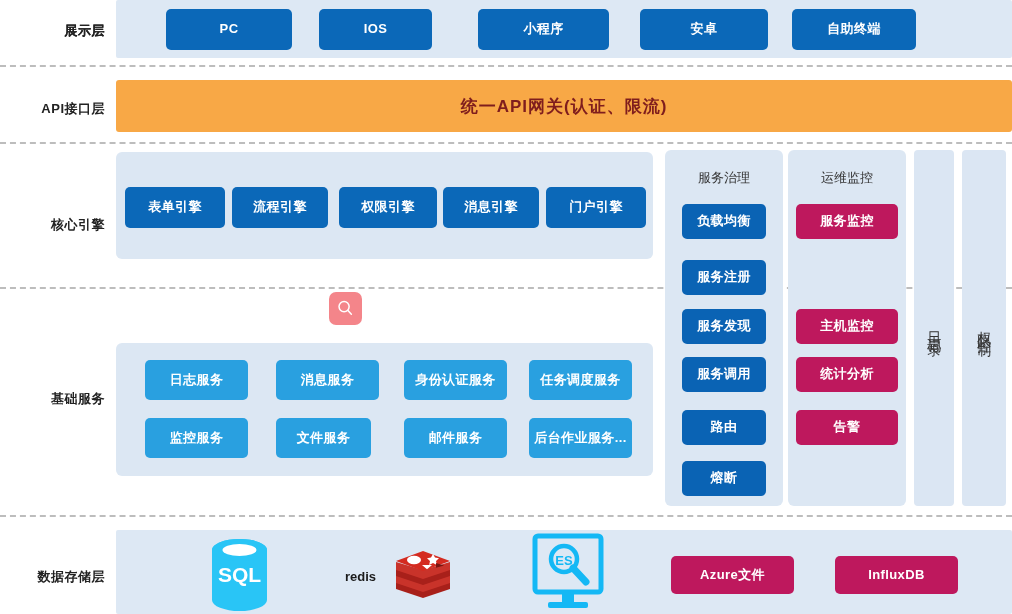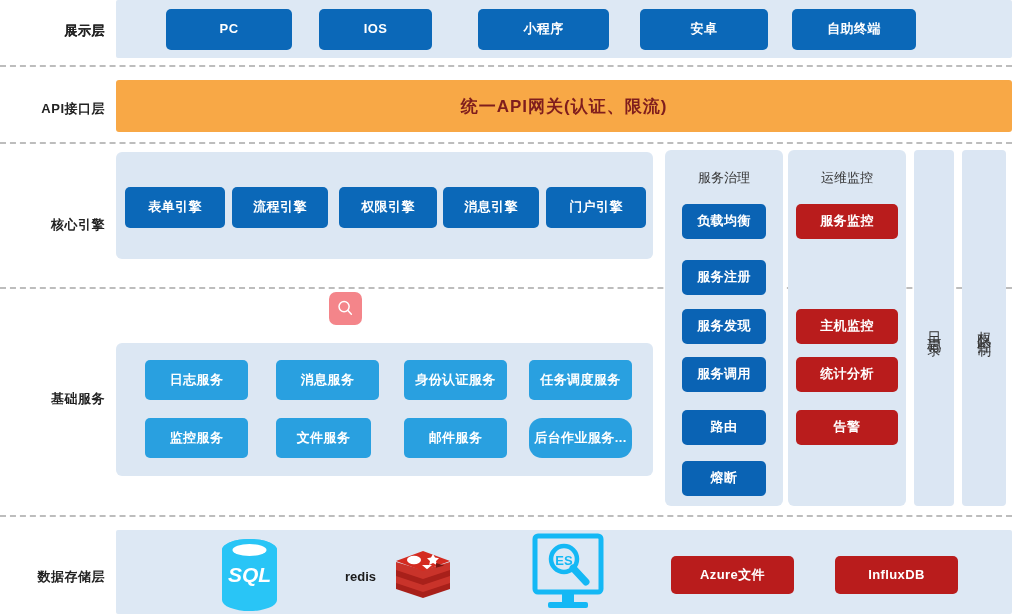--- a/index.html
+++ b/index.html
@@ -60,21 +60,21 @@
     color: #ffffff;
     font-weight: bold;
     font-size: 13px;
     line-height: 1.15;
     letter-spacing: 0.4px;
     padding: 2px 4px;
   }
   .chip-dark   { background: #0b68b8; }
   .chip-darker { background: #0a63b4; }
   .chip-light  { background: #29a0e0; }
-  .chip-sky    { background: #b91c1c; }
+  .chip-sky    { background: #be185d; }
   .gateway {
     background: #f8a846;
     border-radius: 3px;
     display: flex;
     align-items: center;
     justify-content: center;
     color: #7f1d1d;
     font-weight: bold;
     font-size: 17px;
     letter-spacing: 1px;
@@ -169,21 +169,21 @@
   <div class="abs panel-soft" style="left:116px; top:343px; width:537px; height:133px;"></div>
 
   <div class="abs chip chip-light" style="left:145px; top:360px; width:103px; height:40px;">日志服务</div>
   <div class="abs chip chip-light" style="left:276px; top:360px; width:103px; height:40px;">消息服务</div>
   <div class="abs chip chip-light" style="left:404px; top:360px; width:103px; height:40px;">身份认证服务</div>
   <div class="abs chip chip-light" style="left:529px; top:360px; width:103px; height:40px;">任务调度服务</div>
 
   <div class="abs chip chip-light" style="left:145px; top:418px; width:103px; height:40px;">监控服务</div>
   <div class="abs chip chip-light" style="left:276px; top:418px; width:95px; height:40px;">文件服务</div>
   <div class="abs chip chip-light" style="left:404px; top:418px; width:103px; height:40px;">邮件服务</div>
-  <div class="abs chip chip-light" style="left:529px; top:418px; width:103px; height:40px;border-radius:13px;">后台作业服务...</div>
+  <div class="abs chip chip-light" style="left:529px; top:418px; width:103px; height:40px;">后台作业服务...</div>
 
   <div class="abs panel-soft" style="left:665px; top:150px; width:118px; height:356px;"></div>
   <div class="abs col-title" style="left:665px; top:169px; width:118px;">服务治理</div>
 
   <div class="abs chip chip-darker" style="left:682px; top:204px; width:84px; height:35px;">负载均衡</div>
   <div class="abs chip chip-darker" style="left:682px; top:260px; width:84px; height:35px;">服务注册</div>
   <div class="abs chip chip-darker" style="left:682px; top:309px; width:84px; height:35px;">服务发现</div>
   <div class="abs chip chip-darker" style="left:682px; top:357px; width:84px; height:35px;">服务调用</div>
   <div class="abs chip chip-darker" style="left:682px; top:410px; width:84px; height:35px;">路由</div>
   <div class="abs chip chip-darker" style="left:682px; top:461px; width:84px; height:35px;">熔断</div>
@@ -203,21 +203,21 @@
   <div class="abs vcol" style="left:962px; top:150px; width:44px; height:356px;">
     <span class="vtext">权限控制</span>
   </div>
 
   <div class="abs sep" style="top:515px;"></div>
 
   <div class="abs row-label" style="left:0px; top:568px; width:105px;">数据存储层</div>
 
   <div class="abs panel" style="left:116px; top:530px; width:896px; height:84px;"></div>
 
-  <div class="abs" style="left:218px; top:537px; width:63px; height:76px;font-style:italic;">
+  <div class="abs" style="left:208px; top:537px; width:63px; height:76px;">
     <svg width="63" height="76" viewBox="0 0 63 76" aria-hidden="true">
       <path d="M4 13 a27.5 11 0 0 1 55 0 v50 a27.5 11 0 0 1 -55 0 z" fill="#29c5f6"></path>
       <ellipse cx="31.5" cy="13" rx="27.5" ry="11" fill="#29c5f6"></ellipse>
       <ellipse cx="31.5" cy="13" rx="17" ry="6" fill="#ffffff"></ellipse>
       <text x="31.5" y="45" text-anchor="middle" font-family="Liberation Sans, sans-serif" font-size="21" font-weight="bold" fill="#ffffff">SQL</text>
     </svg>
   </div>
 
   <div class="abs redis-label" style="left:345px; top:569px; width:50px;">redis</div>
 

